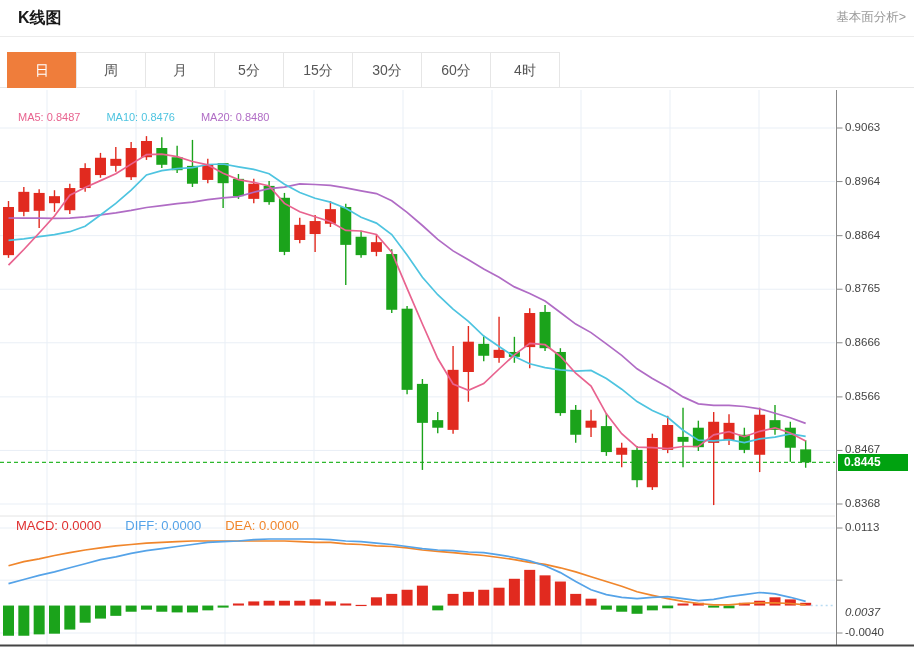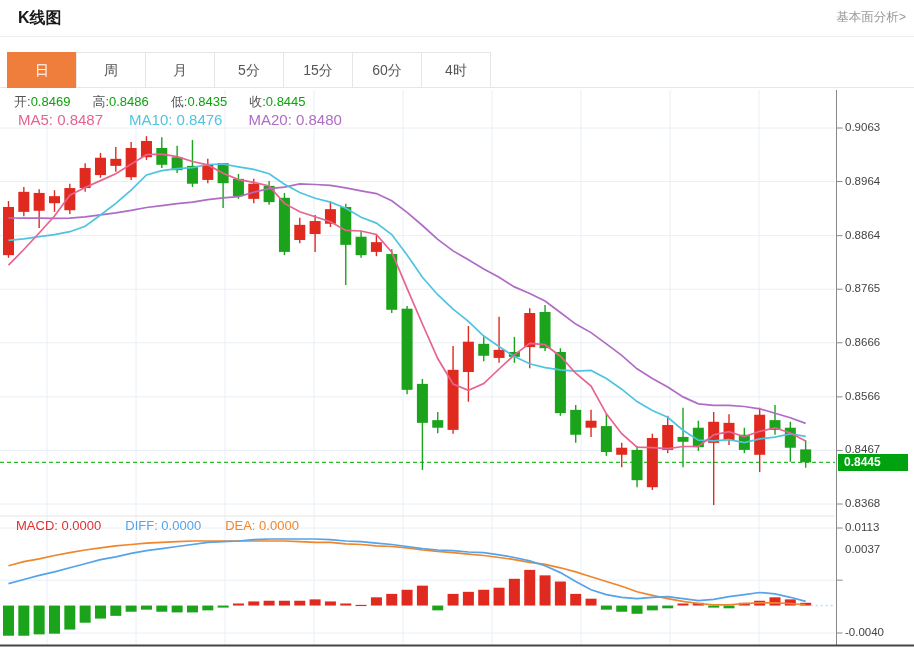--- a/index.html
+++ b/index.html
@@ -10,21 +10,21 @@
   #page-title{left:18px;top:8px;font-size:16px;font-weight:bold;color:#1a1a1a;}
   #fundamental-link{right:8px;top:9px;font-size:12.5px;color:#999;cursor:pointer;}
   #title-divider{left:0;top:36px;width:914px;border-bottom:1px solid #ececec;}
   #tabline{left:0;top:87px;width:914px;border-bottom:1px solid #e6e6e6;z-index:2;}
   #tabs{left:8px;top:52px;display:flex;z-index:4;}
   .tab{box-sizing:border-box;width:70px;height:36px;line-height:34px;text-align:center;
        font-size:14px;color:#555;background:#fff;border:1px solid #e6e6e6;margin-left:-1px;cursor:pointer;}
   .tab.active{color:#fff;font-weight:normal;}
   #ohlc-row{left:14px;top:93px;display:flex;gap:22px;font-size:13px;}
   #ohlc-row .lbl{color:#555;}
-  #ma-row{left:18px;top:111px;display:flex;gap:26px;font-size:15px;}
+  #ma-row{left:18px;top:111px;display:flex;gap:26px;font-size:11px;}
   #macd-row{left:16px;top:518px;display:flex;gap:24px;font-size:13px;}
   .ylabel{position:absolute;left:845px;font-size:11.5px;color:#444;z-index:2;}
   .mlabel{position:absolute;left:845px;font-size:11.5px;color:#444;z-index:2;}
   #price-tag{left:838px;top:454px;width:70px;height:17px;line-height:17px;padding-left:6px;
              box-sizing:border-box;color:#fff;font-size:12px;font-weight:bold;z-index:3;}
 </style>
 </head>
 <body>
 
 <div id="app">
@@ -247,30 +247,25 @@
   <div class="overlay" id="page-title">K线图</div>
   <div class="overlay" id="fundamental-link">基本面分析&gt;</div>
   <div class="overlay" id="title-divider"></div>
   <div class="overlay" id="tabline"></div>
   <div class="overlay" id="tabs">
       <div class="tab active" style="background: rgb(239, 125, 59); border-color: rgb(239, 125, 59);">日</div>
       <div class="tab">周</div>
       <div class="tab">月</div>
       <div class="tab">5分</div>
       <div class="tab">15分</div>
+      <div class="tab">30分</div>
       <div class="tab">60分</div>
       <div class="tab">4时</div>
     </div>
 
-  <div class="overlay" id="ohlc-row">
-      <span><span class="lbl">开:</span><span style="color: rgb(9, 165, 9);">0.8469</span></span>
-      <span><span class="lbl">高:</span><span style="color: rgb(9, 165, 9);">0.8486</span></span>
-      <span><span class="lbl">低:</span><span style="color: rgb(9, 165, 9);">0.8435</span></span>
-      <span><span class="lbl">收:</span><span style="color: rgb(9, 165, 9);">0.8445</span></span>
-    </div>
   <div class="overlay" id="ma-row">
       <span style="color: rgb(232, 99, 143);">MA5: 0.8487</span>
       <span style="color: rgb(78, 196, 224);">MA10: 0.8476</span>
       <span style="color: rgb(176, 108, 197);">MA20: 0.8480</span>
     </div>
   <div class="overlay" id="macd-row">
       <span style="color: rgb(224, 48, 48);">MACD: 0.0000</span>
       <span style="color: rgb(85, 163, 232);">DIFF: 0.0000</span>
       <span style="color: rgb(240, 134, 44);">DEA: 0.0000</span>
     </div>
@@ -278,18 +273,18 @@
   <div id="y-labels">
       <div class="ylabel" style="top: 121px;">0.9063</div>
       <div class="ylabel" style="top: 174.56px; text-align: center;">0.8964</div>
       <div class="ylabel" style="top: 228.66px; text-align: center;">0.8864</div>
       <div class="ylabel" style="top: 282.22px; text-align: right;">0.8765</div>
       <div class="ylabel" style="top: 335.78px;">0.8666</div>
       <div class="ylabel" style="top: 389.881px;">0.8566</div>
       <div class="ylabel" style="top: 443.44px;">0.8467</div>
       <div class="ylabel" style="top: 497px;">0.8368</div>
       <div class="mlabel" style="top: 521px;">0.0113</div>
-      <div class="mlabel" style="top: 543px;">0.0037</div>
+      <div class="mlabel" style="top: 606px; font-style: italic;">0.0037</div>
       <div class="mlabel" style="top: 626px;">-0.0040</div>
     </div>
 
   <div class="overlay" id="price-tag" style="background: rgb(0, 162, 16); top: 453.842px;">0.8445</div>
 </div>
 
 </body></html>

